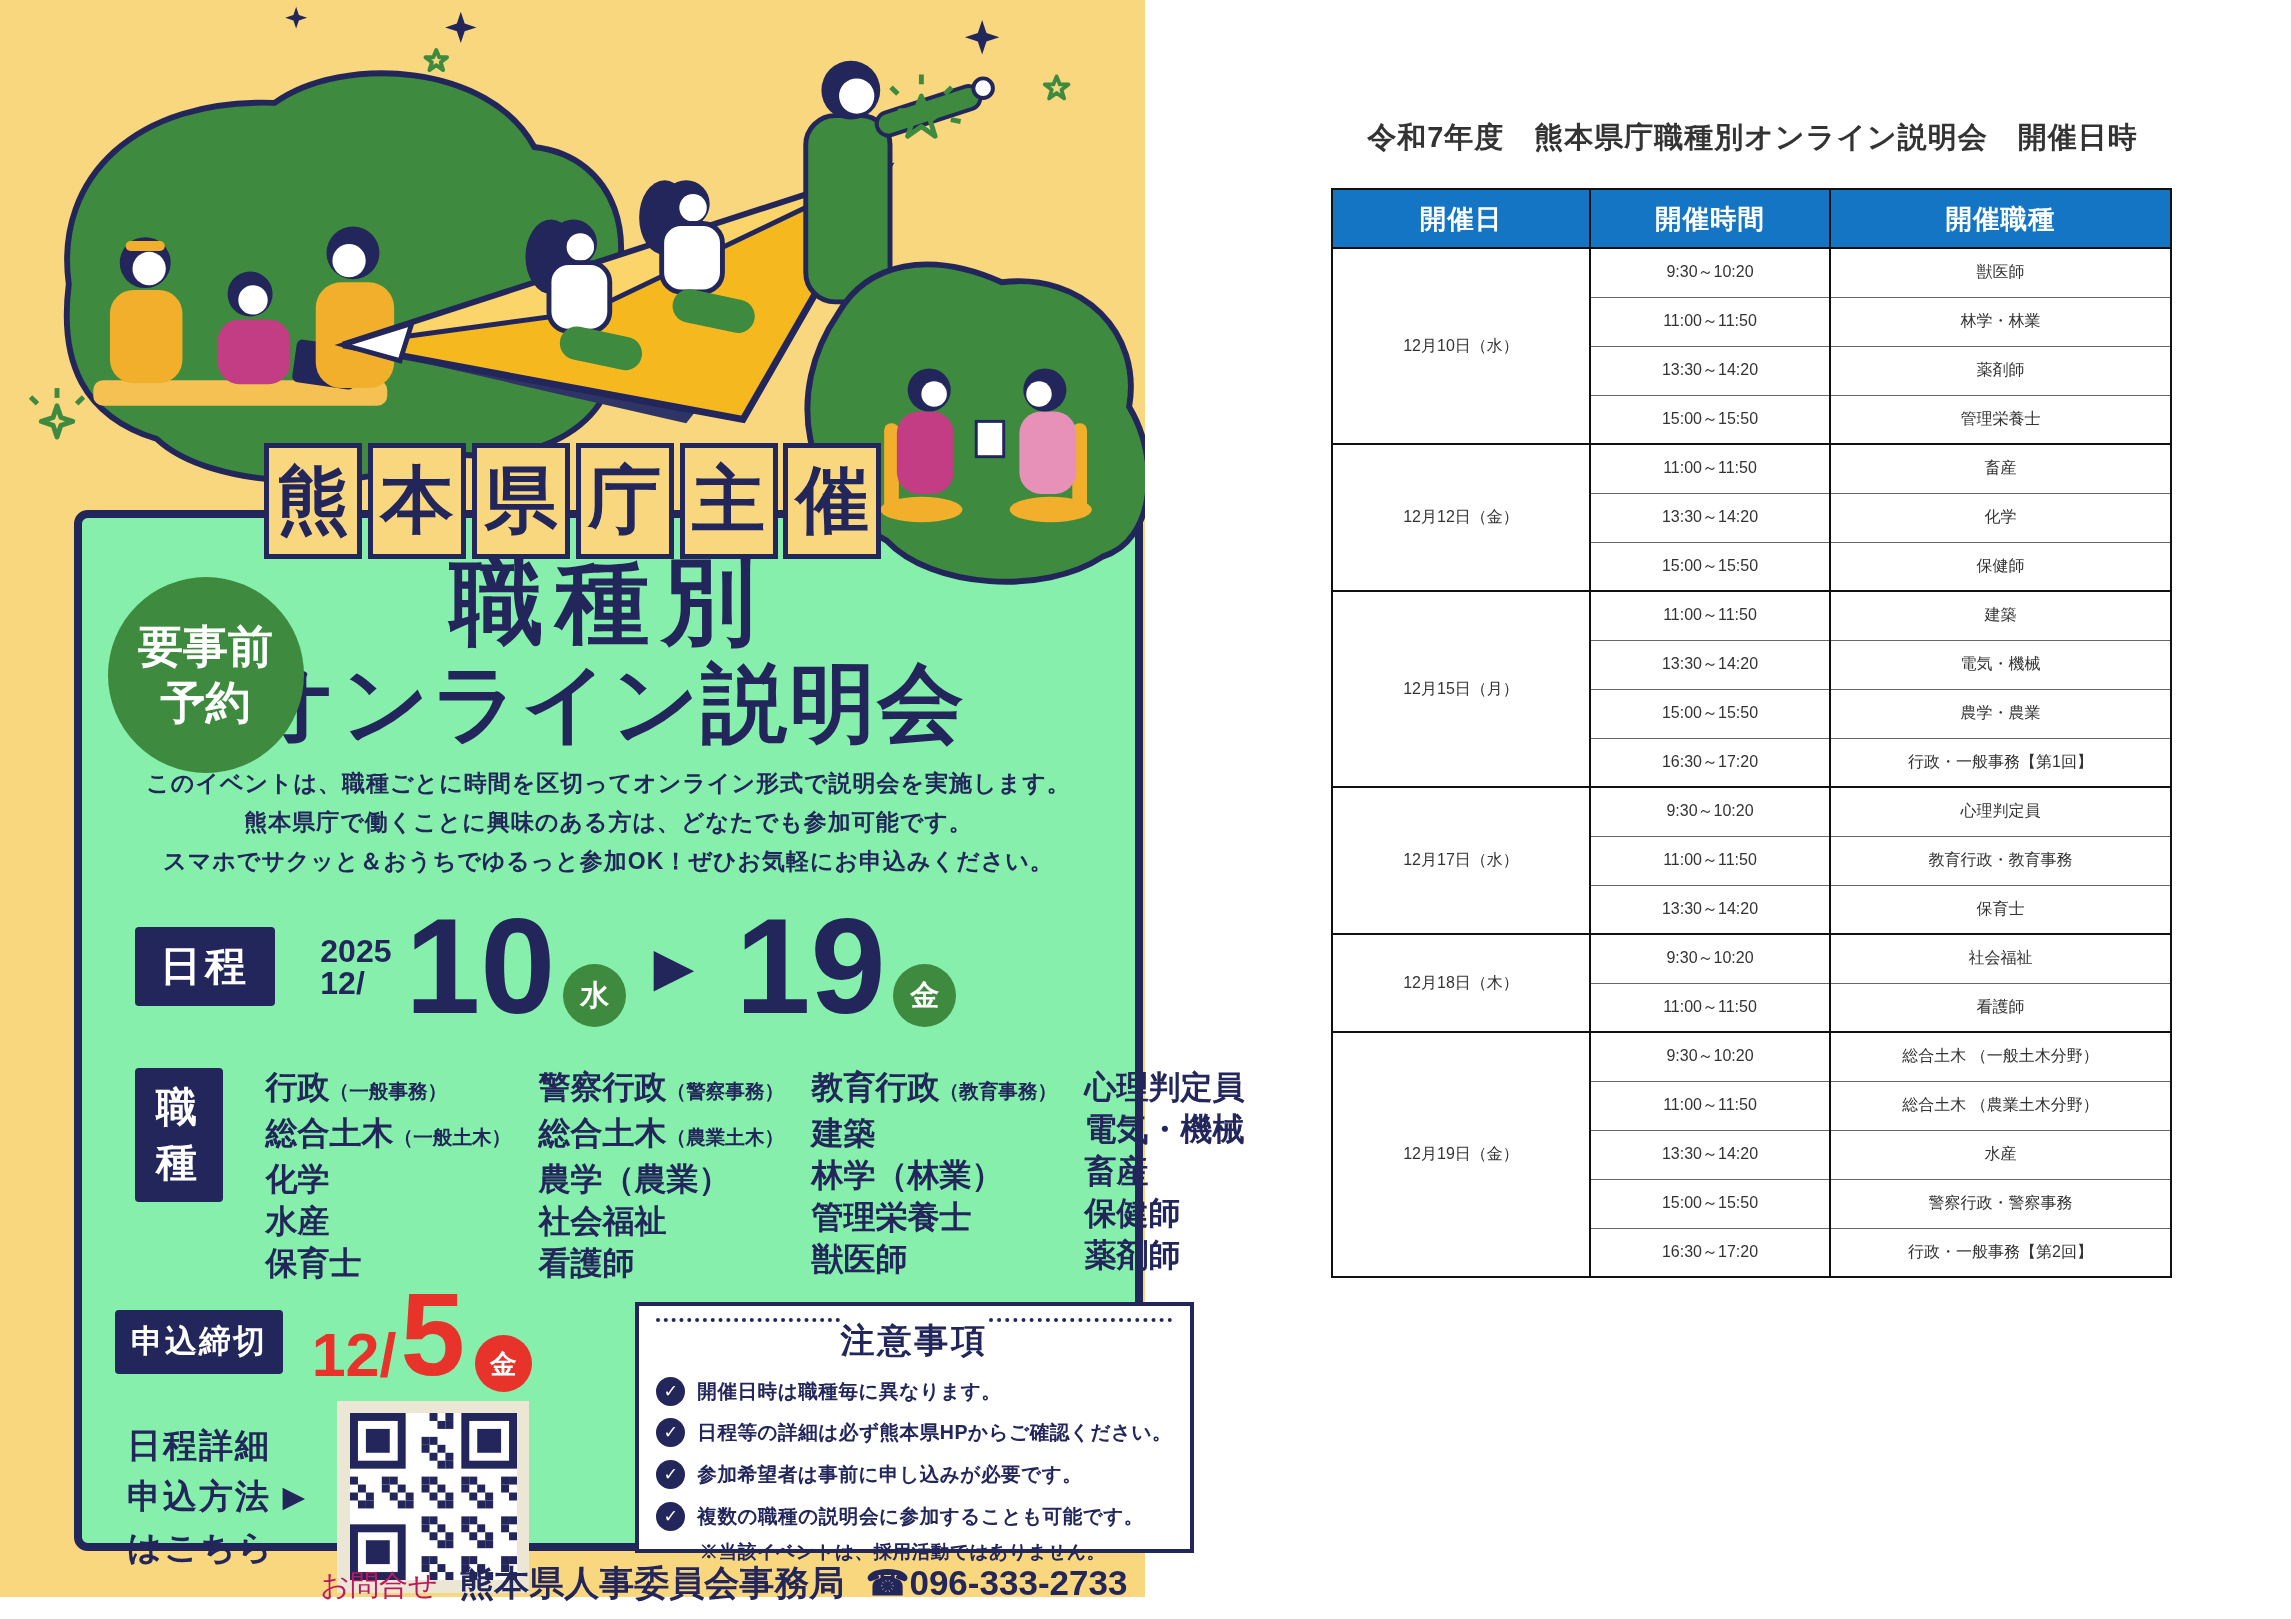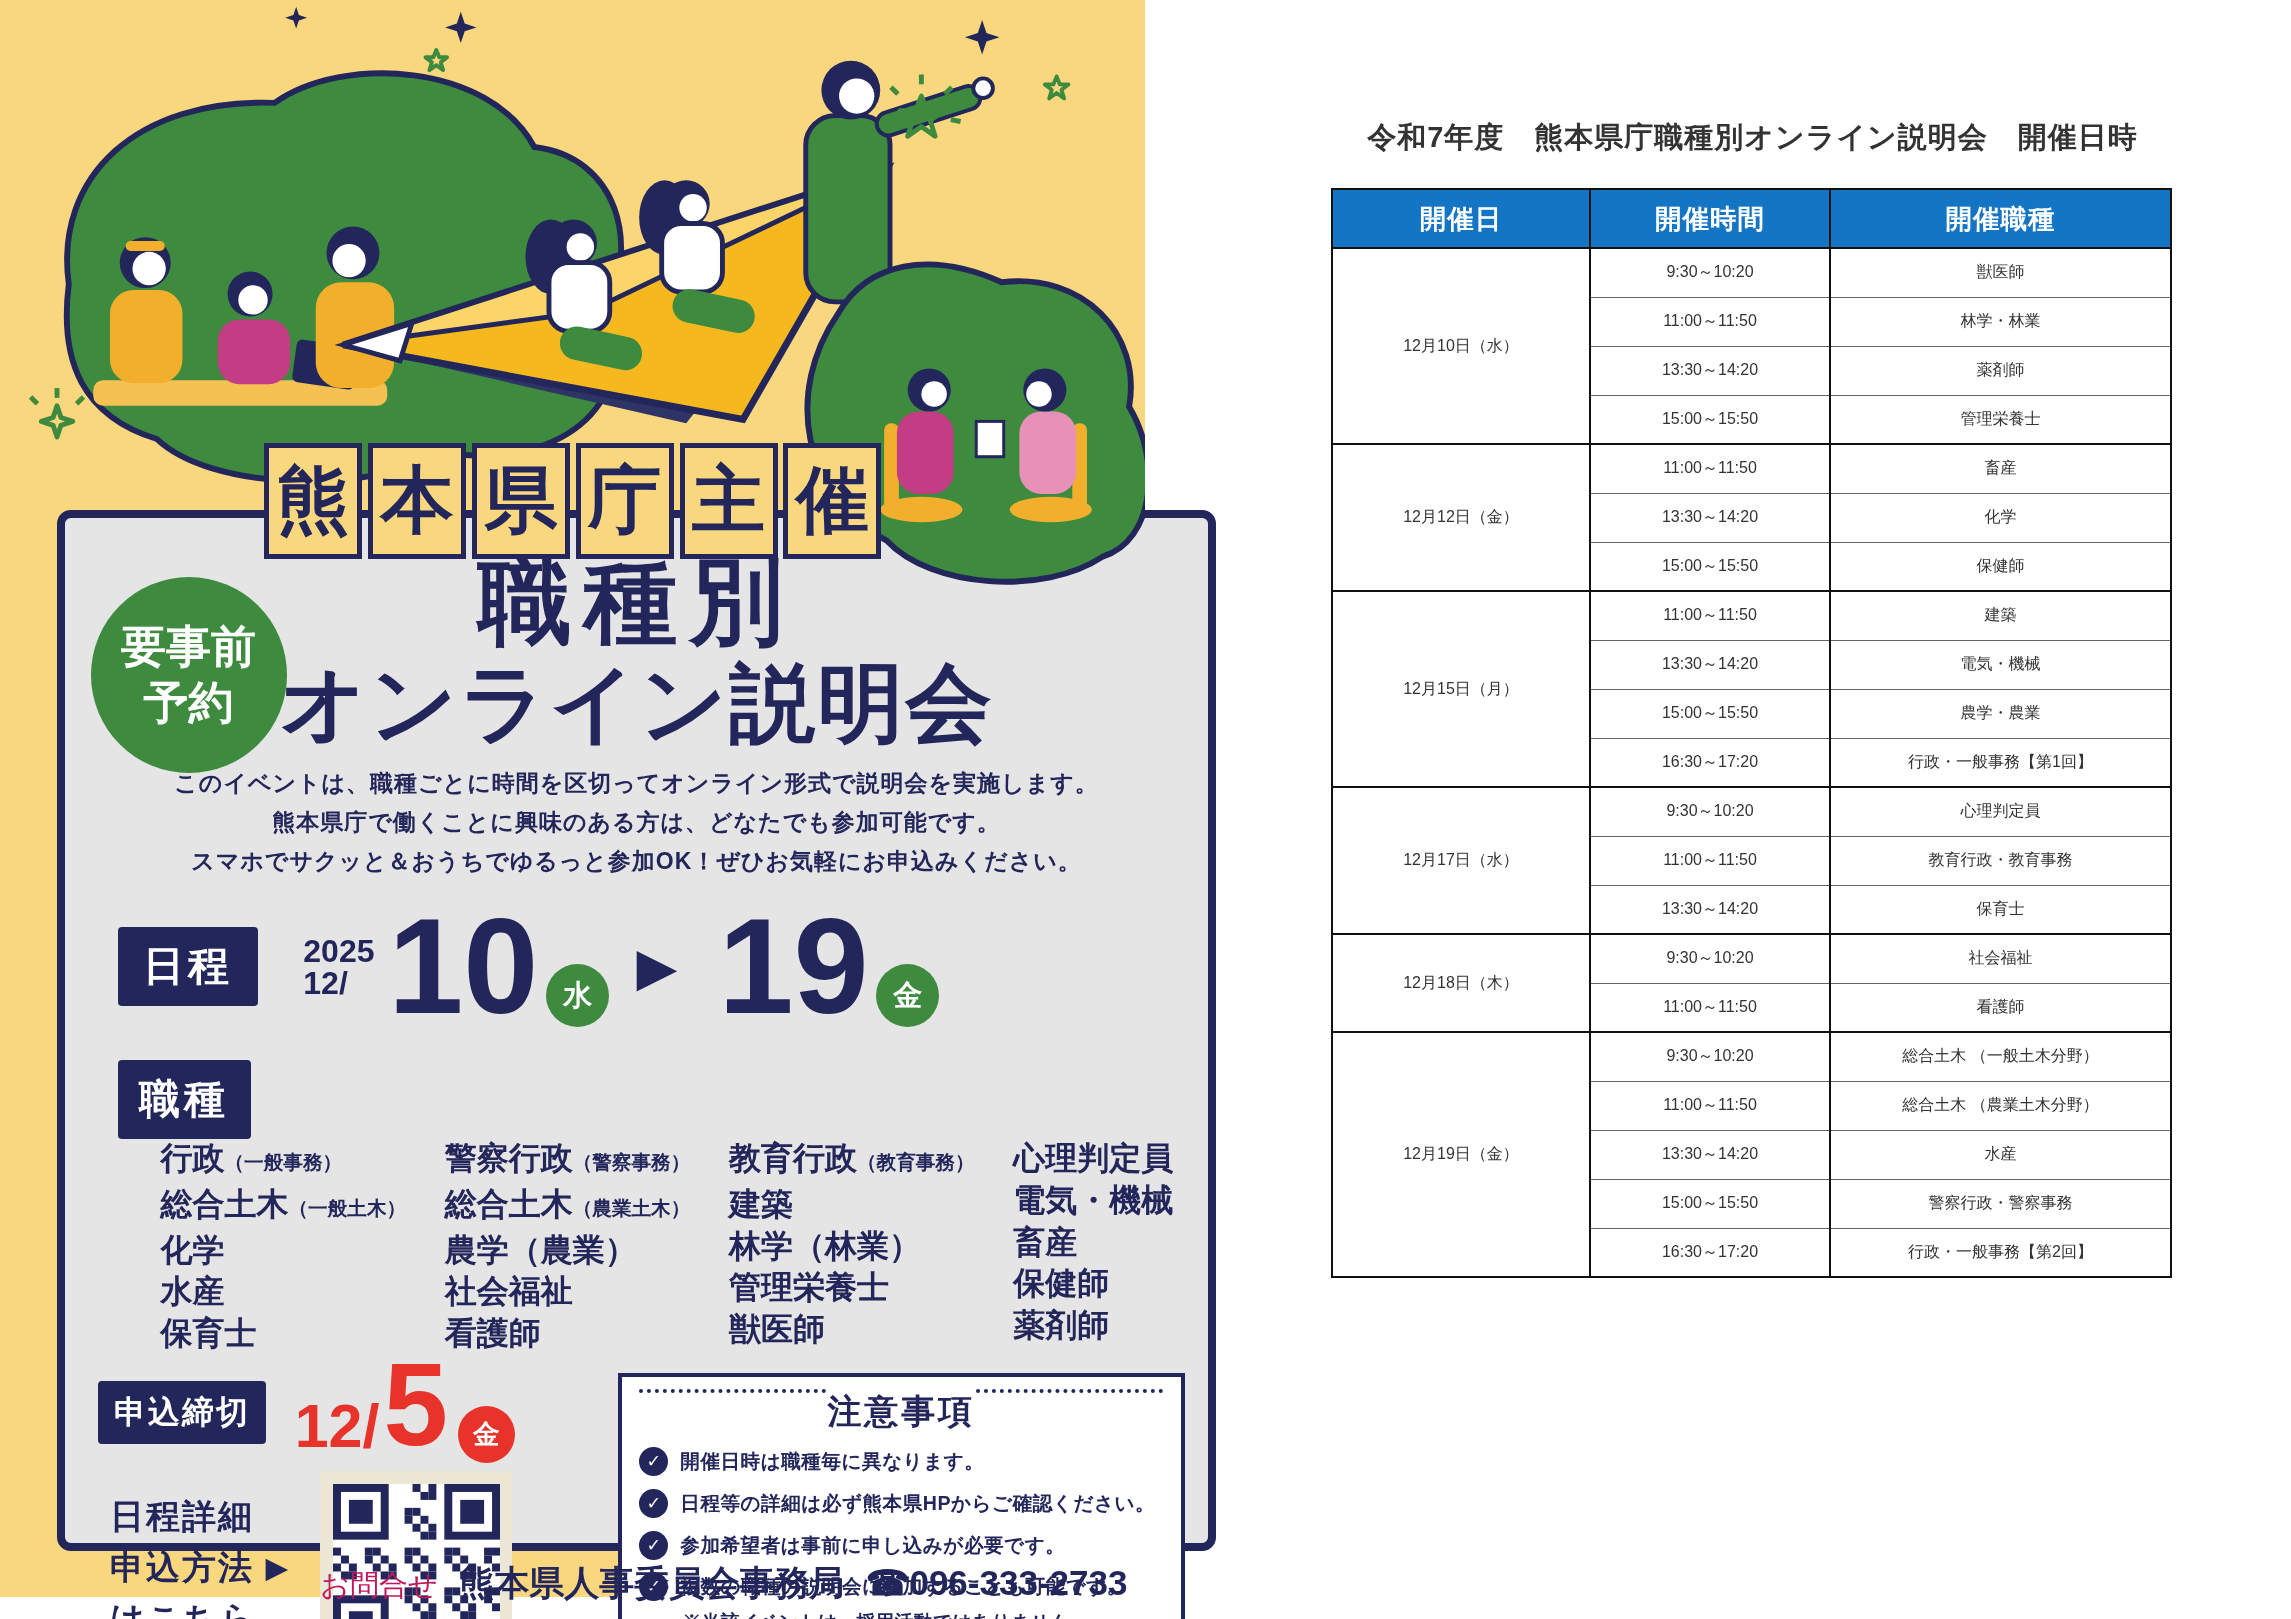--- a/index.html
+++ b/index.html
@@ -11,22 +11,22 @@
   .poster { position:absolute; left:0; top:0; width:1145px; height:1619px; background:#F9D77E; }
   .whitebottom { position:absolute; left:0; bottom:0; width:1145px; height:21.6px; background:#fff; }
 
   .illus { position:absolute; left:0; top:0; width:1145px; height:588px; z-index:3; pointer-events:none; }
 
   .tiles { position:absolute; top:443px; left:264px; display:flex; gap:5.9px; z-index:4; }
   .tile { width:98px; height:116px; background:#F9D77E; border:5.9px solid #23265A;
           display:flex; align-items:center; justify-content:center;
           font-size:73px; font-weight:900; color:#23265A; }
 
-  .content-box { position:absolute; left:57px; top:510px; width:1159px; height:1041px;
-                 background:#e5e5e5; border:8.8px solid #23265A; border-radius:13.7px; z-index:2;
+  .content-box { position:absolute; left:74px; top:510px; width:1069px; height:1041px;
+                 background:#86efac; border:8.8px solid #23265A; border-radius:13.7px; z-index:2;
                  padding:35px 23.5px 0 23.5px; }
 
   .badge { position:absolute; left:25.5px; top:59px; width:196px; height:196px; border-radius:50%;
            background:#3E8A3E; color:#fff; display:flex; flex-direction:column;
            align-items:center; justify-content:center; font-weight:900; font-size:45px; line-height:1.25; }
 
   .t1 { text-align:center; font-size:94px; font-weight:900; color:#23265A; letter-spacing:11.8px; line-height:1.05; }
   .t2 { text-align:center; font-size:86px; font-weight:900; color:#23265A; letter-spacing:2px; line-height:1.05; margin-top:5.9px; }
 
   .sub { margin-top:19.6px; display:flex; align-items:center; justify-content:center; gap:25.5px; }
@@ -42,21 +42,21 @@
   .sched { margin-top:17.6px; display:flex; align-items:center; padding-left:29px; height:137px; }
   .sched .label { font-size:41px; padding:11.8px 25.5px; letter-spacing:3.9px; }
   .ym { margin-left:45px; display:flex; flex-direction:column; font-size:32px; font-weight:900;
         color:#23265A; line-height:1.0; }
   .bigday { margin-left:13.7px; font-size:135px; font-weight:900; color:#23265A; line-height:1; }
   .dow { width:63px; height:63px; border-radius:50%; color:#fff; font-weight:900; font-size:29px;
          display:flex; align-items:center; justify-content:center; }
   .dow.g { background:#3E8A3E; align-self:flex-end; margin:0 0 7.8px 7.8px; }
   .arr { color:#23265A; font-size:53px; margin:0 27.4px; }
 
-  .jobsrow { margin-top:25px; display:flex; padding-left:29px;flex-direction:column; }
+  .jobsrow { margin-top:33px; display:flex; padding-left:29px; }
   .jobsrow .label { font-size:41px; padding:11.8px 21.6px; letter-spacing:3.9px; align-self:flex-start; }
   .jobgrid { margin-left:43px; display:grid; grid-template-columns:repeat(4,auto); column-gap:27.4px; row-gap:6.9px; margin-top:2px; }
   .jobcol { display:flex; flex-direction:column; gap:6.9px; }
   .jobitem { font-size:32px; font-weight:bold; color:#23265A; line-height:35px; white-space:nowrap; }
   .jnote { font-size:19.6px; font-weight:bold; }
 
   .bottom { margin-top:21.6px; display:flex; padding-left:9.8px; }
   .bleft { width:502px; flex:0 0 502px; }
   .dl { display:flex; align-items:flex-start; }
   .dl .label { font-size:32px; padding:9.8px 15.7px; letter-spacing:2px; margin-top:7.8px; }

